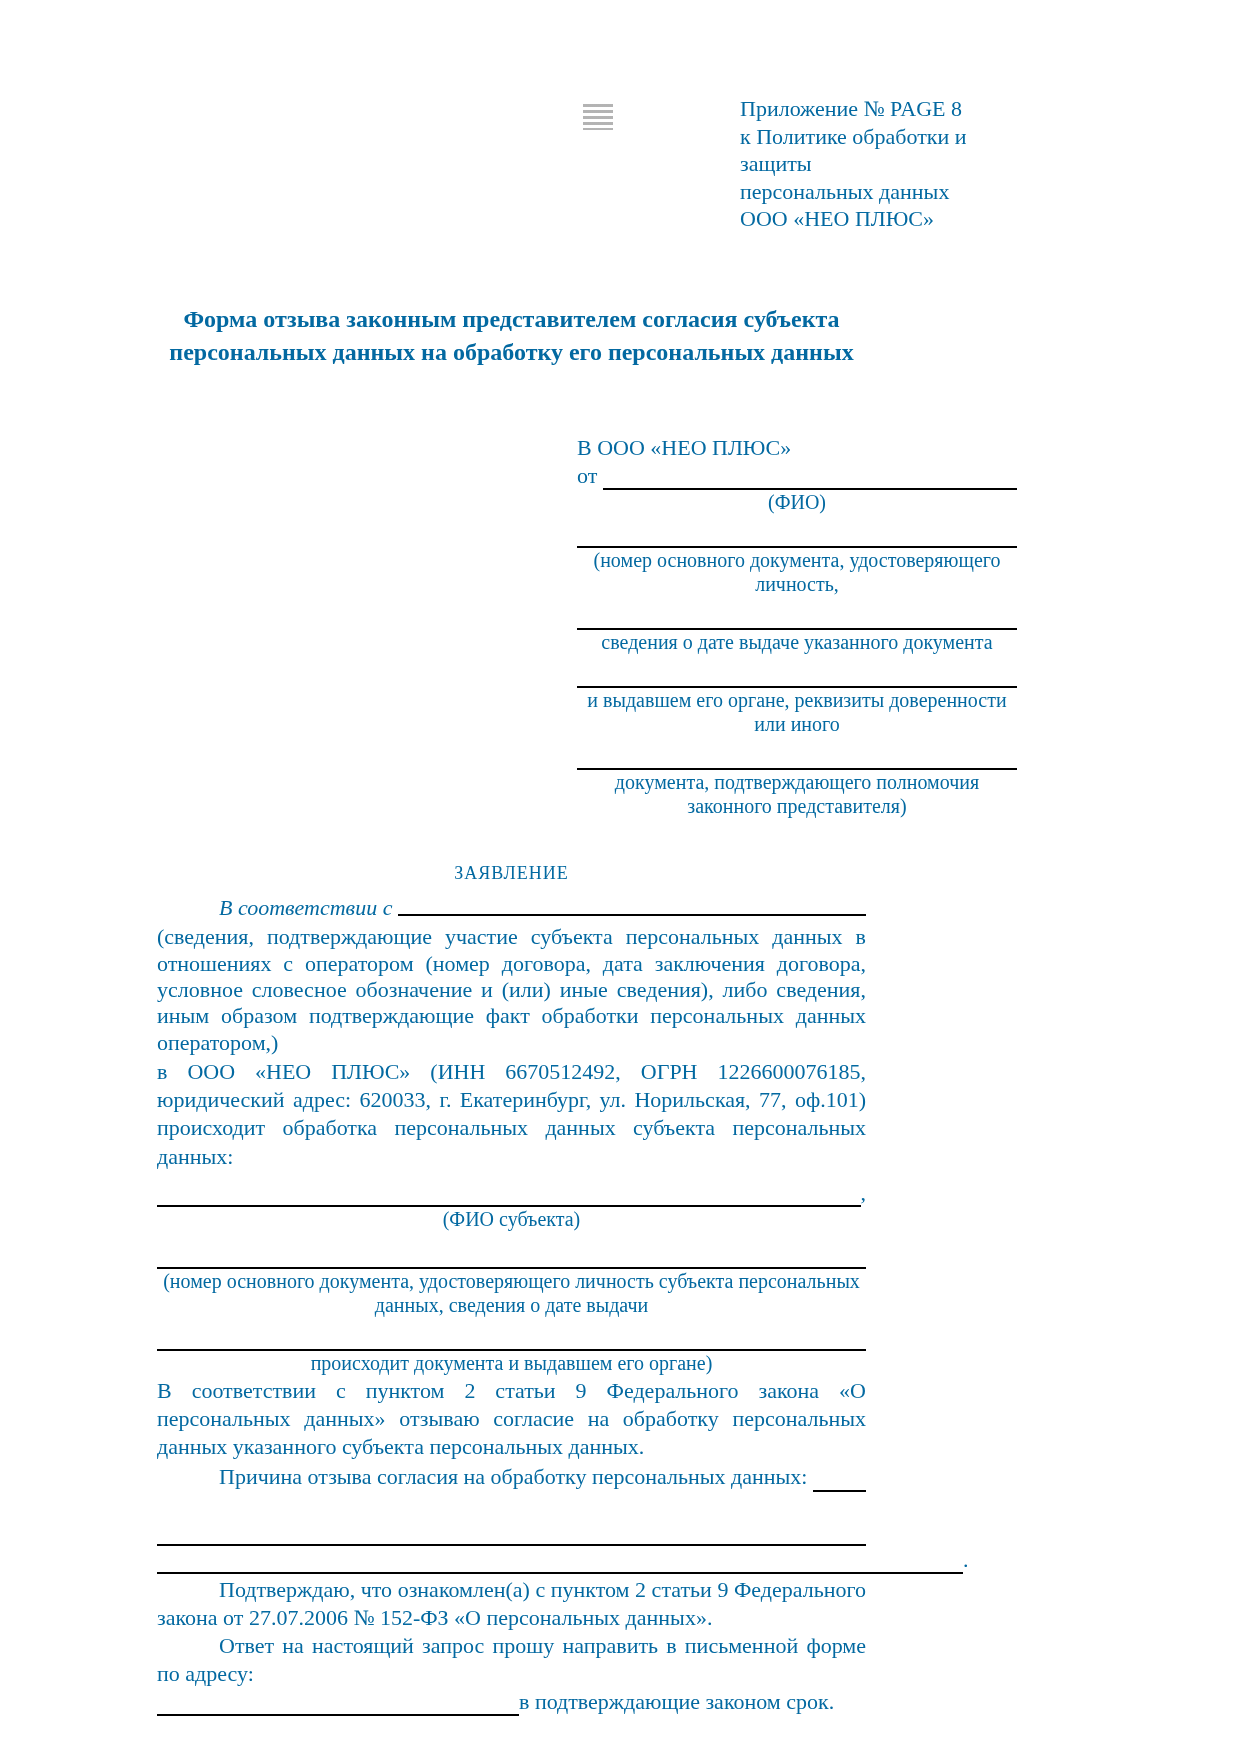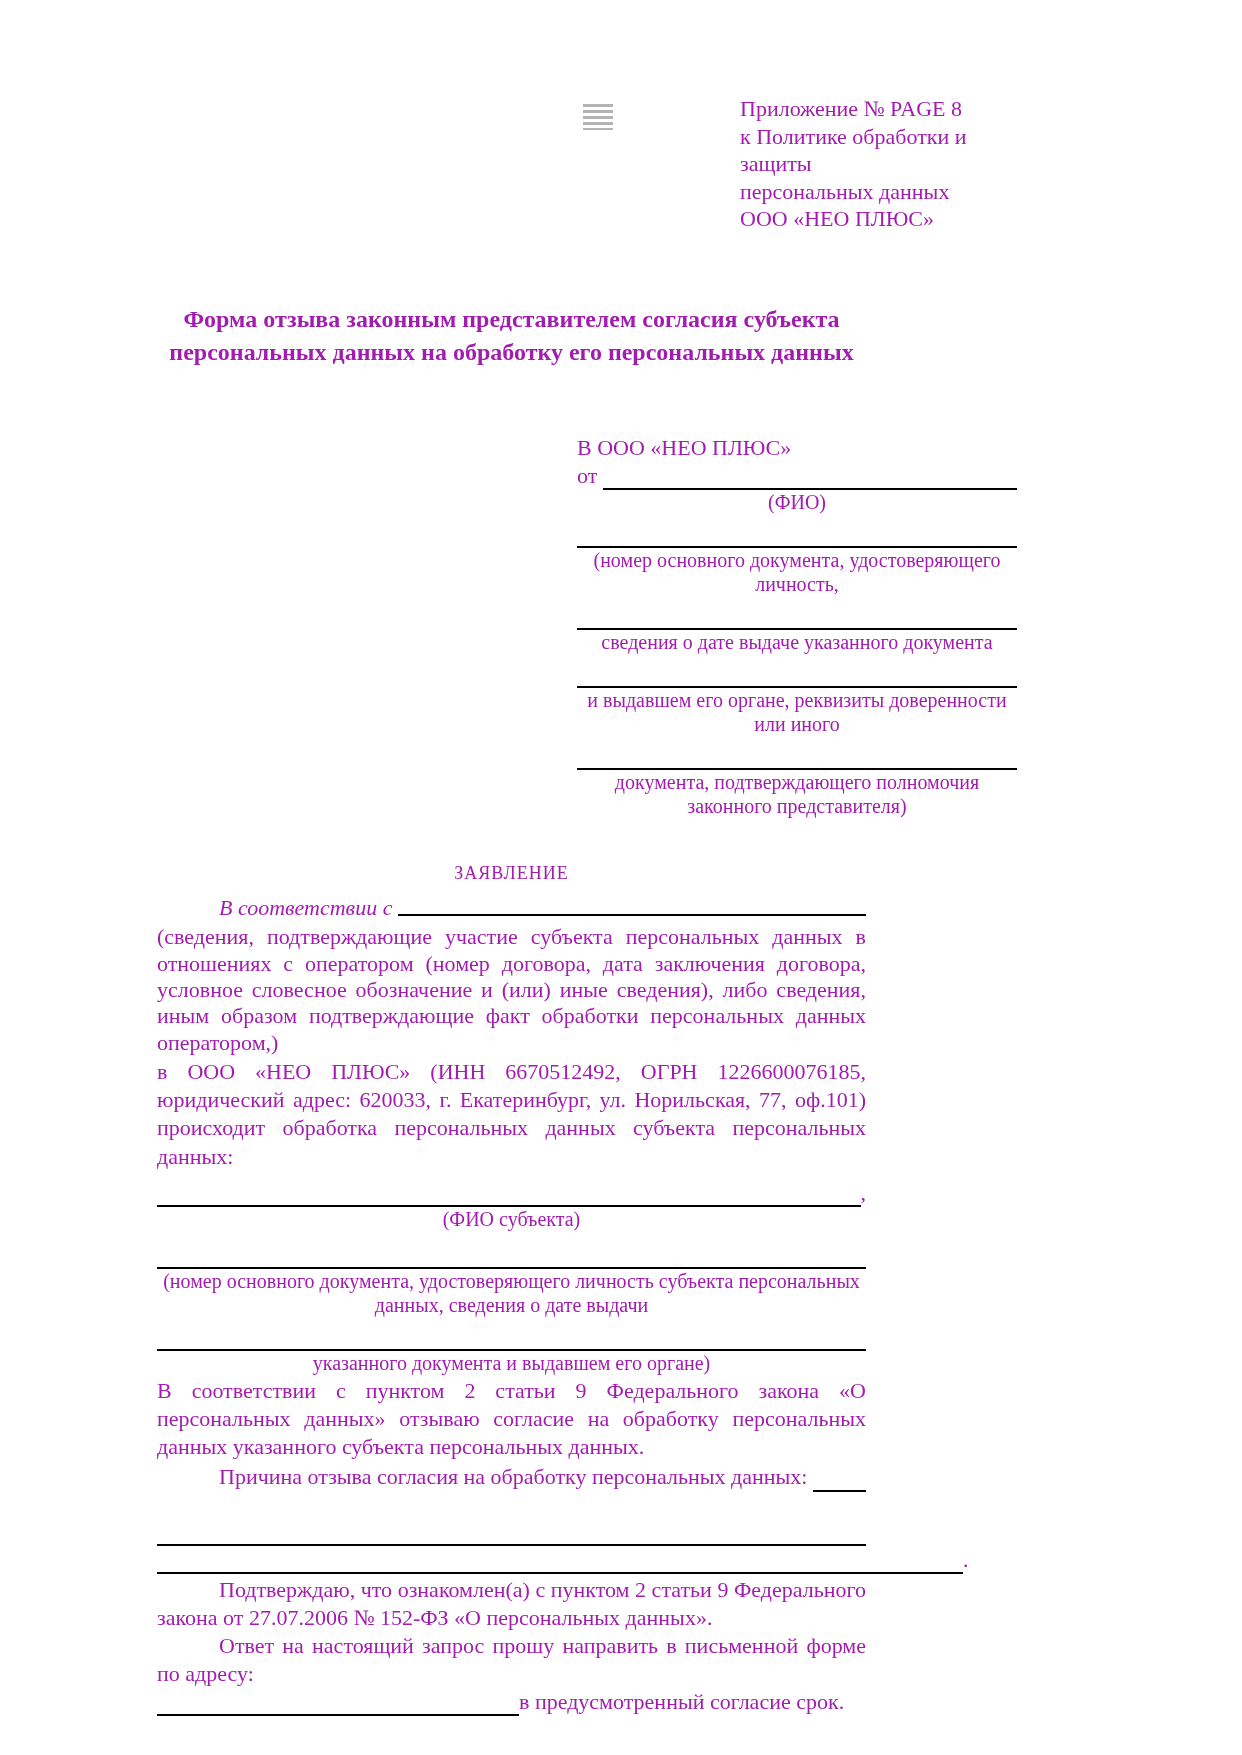--- a/index.html
+++ b/index.html
@@ -5,21 +5,21 @@
   html, body {
     margin: 0;
     padding: 0;
     background: #ffffff;
   }
   .page {
     position: relative;
     width: 1093px;
     height: 1755px;
     background: #ffffff;
-    color: #a21caf;
+    color: #0369a1;
     font-family: "Liberation Serif", "DejaVu Serif", serif;
     font-size: 22px;
     line-height: 1.28;
     box-sizing: border-box;
     padding: 95px 227px 0 157px;
     overflow: hidden;
   }
   .marker-icon {
     position: absolute;
     left: 583px;
@@ -217,21 +217,21 @@
     <span class="tail">,</span>
   </div>
   <div class="caption">(ФИО субъекта)</div>
 
   <div class="pair" style="margin-top:6px;">
     <div class="pairline"></div>
     <div class="caption">(номер основного документа, удостоверяющего личность субъекта персональных данных, сведения о дате выдачи</div>
   </div>
   <div class="pair">
     <div class="pairline"></div>
-    <div class="caption">указанного документа и выдавшем его органе)</div>
+    <div class="caption">происходит документа и выдавшем его органе)</div>
   </div>
 
   <div class="para">В соответствии с пунктом 2 статьи 9 Федерального закона «О персональных данных» отзываю согласие на обработку персональных данных указанного субъекта персональных данных.</div>
 
   <div class="reason-row">
     <span class="lbl">Причина отзыва согласия на обработку персональных данных: </span>
     <span class="fill"></span>
   </div>
 
   <div class="gap-lines">
@@ -241,21 +241,21 @@
       <span>.</span>
     </div>
   </div>
 
   <div class="para indent">Подтверждаю, что ознакомлен(а) с пунктом 2 статьи 9 Федерального закона от 27.07.2006 № 152-ФЗ «О персональных данных».</div>
 
   <div class="para indent" style="margin-top:0;">Ответ на настоящий запрос прошу направить в письменной форме по адресу:</div>
 
   <div class="reply-tail-row">
     <span class="bline"></span>
-    <span class="txt">в предусмотренный согласие срок.</span>
+    <span class="txt">в подтверждающие законом срок.</span>
   </div>
 
   <div class="footer-row">
     <div>«___» ________20_г.</div>
     <div class="sig-group">
       <span class="bline"></span>
       <span class="txt">(подпись)</span>
     </div>
   </div>
 

